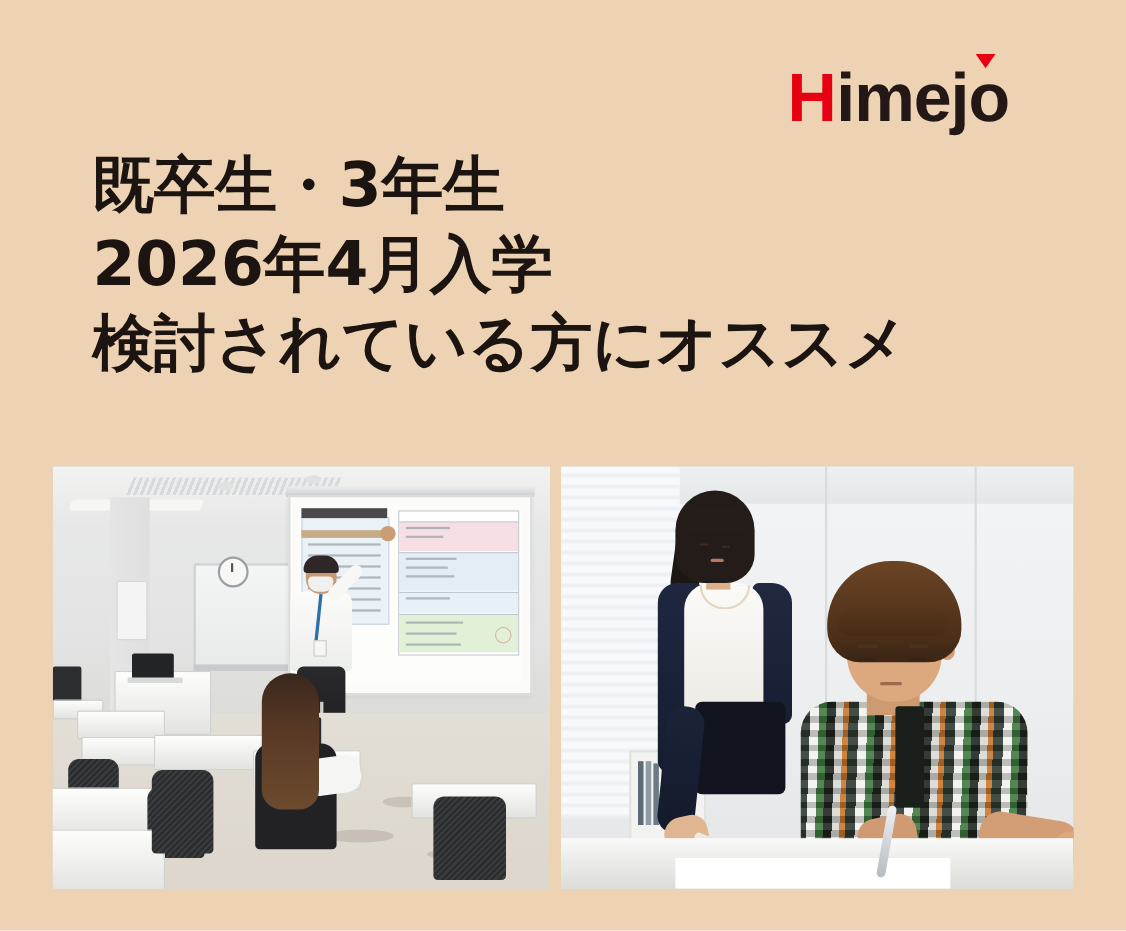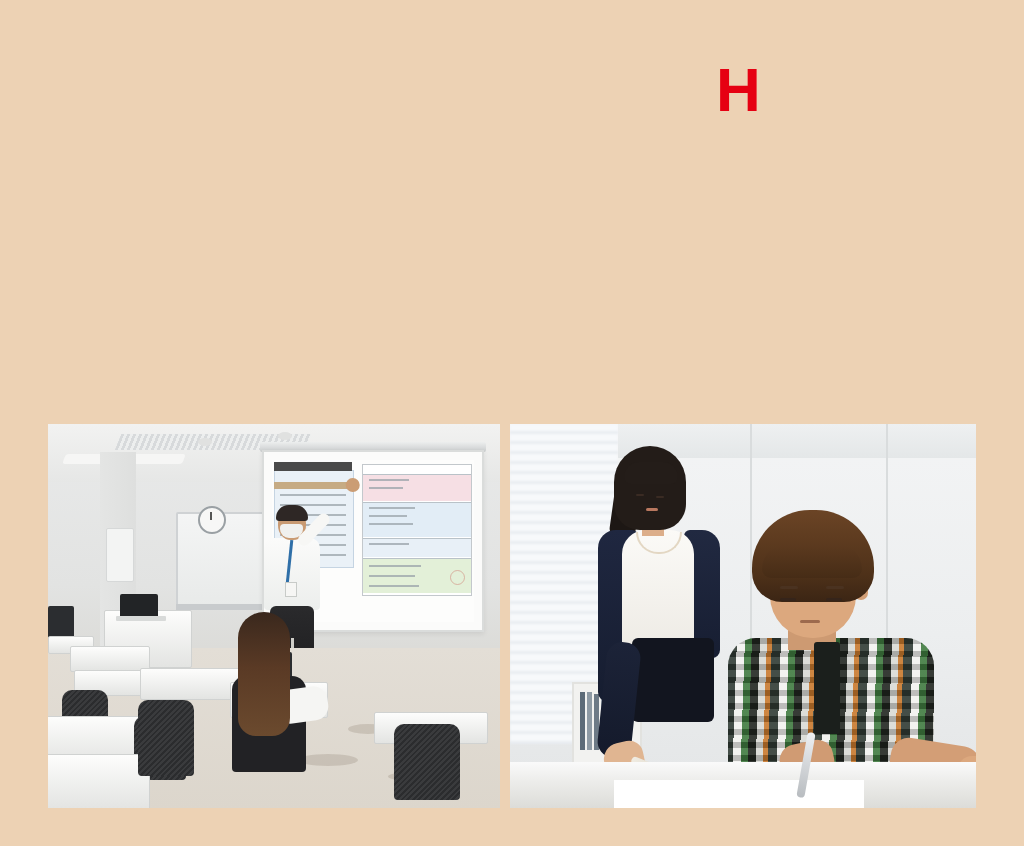--- a/index.html
+++ b/index.html
@@ -467,22 +467,31 @@
     border-radius: 4px; transform: rotate(10deg); z-index: 3;
   }
 </style>
 </head>
 <body>
 
 <div id="banner">
 
   <div id="logo">
     <span class="logo-h">H</span>
+    <span class="logo-rest">
+      <span>imejo</span>
+      <span class="logo-mark"></span>
+    </span>
   </div>
 
+  <div id="headline">
+    <div class="hl-line">既卒生・3年生</div>
+    <div class="hl-line">2026年4月入学</div>
+    <div class="hl-line">検討されている方にオススメ</div>
+  </div>
 
   <div id="photos">
 
     <div class="photo left">
       <div class="room-wall"></div>
       <div class="ceiling"></div>
       <div class="ceiling-vent"></div>
       <div class="ceiling-light"></div>
       <div class="ceiling-dot" style="left:150px; top:14px;"></div>
       <div class="ceiling-dot" style="left:230px; top:8px;"></div>

